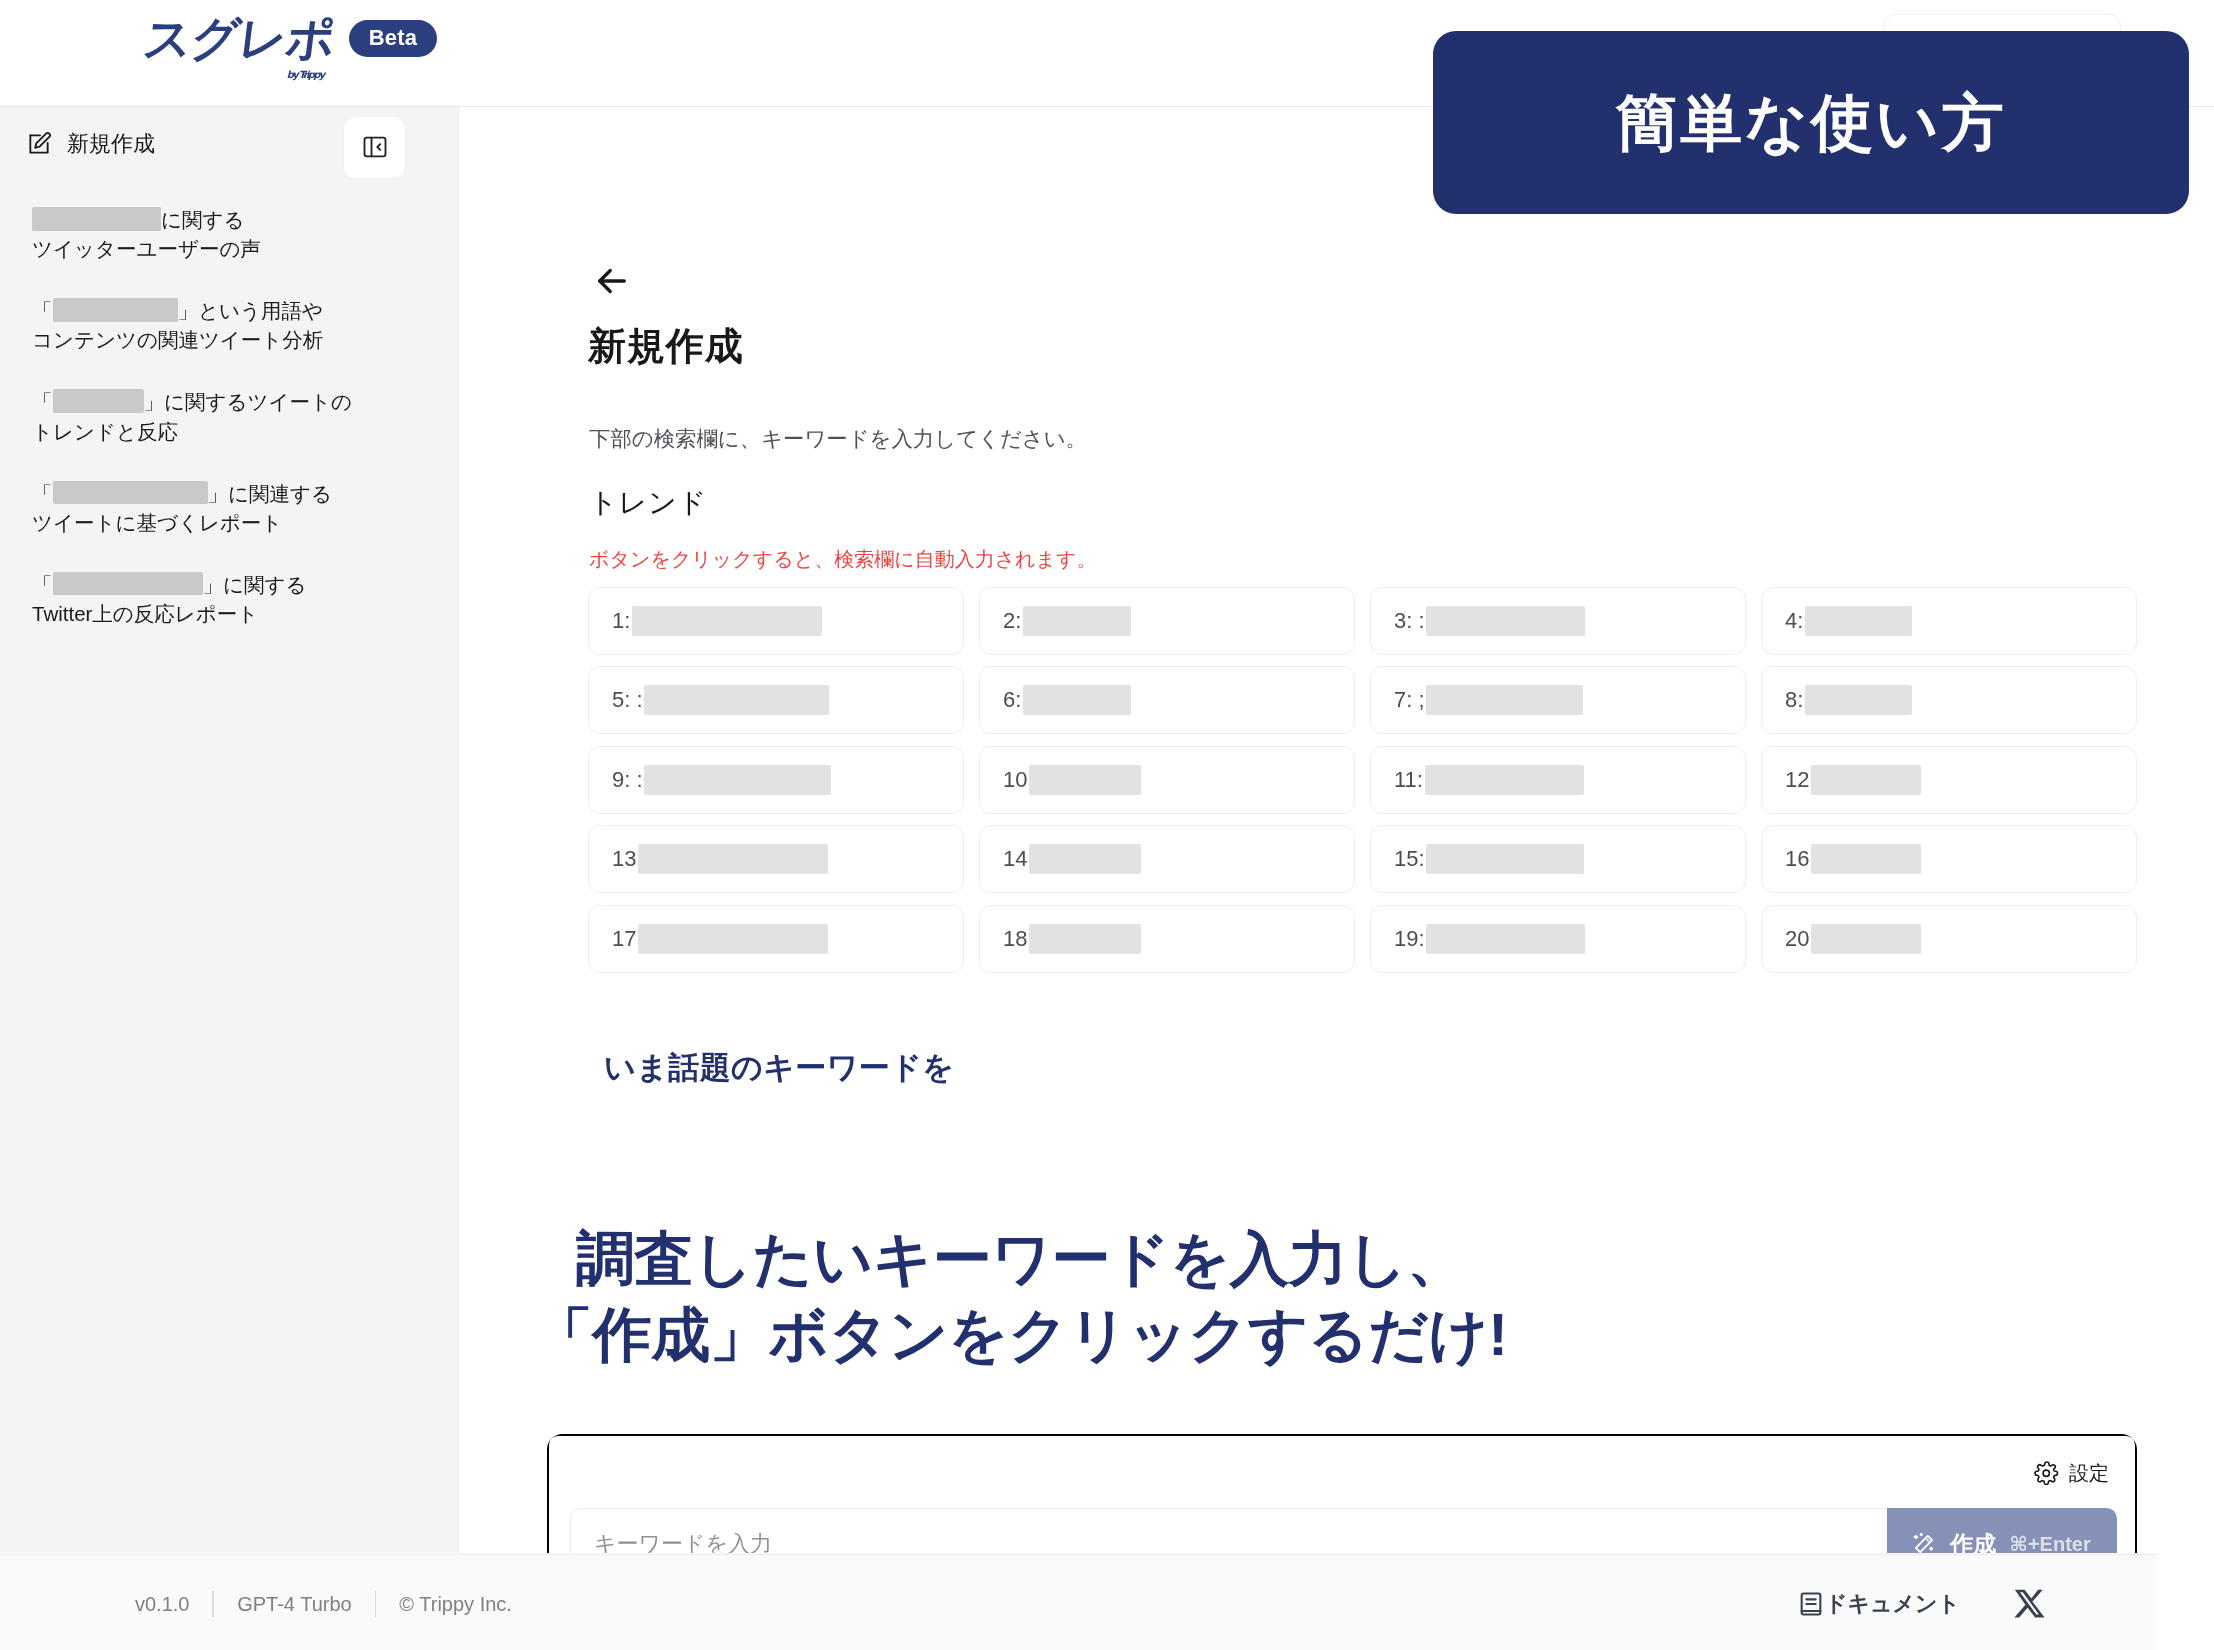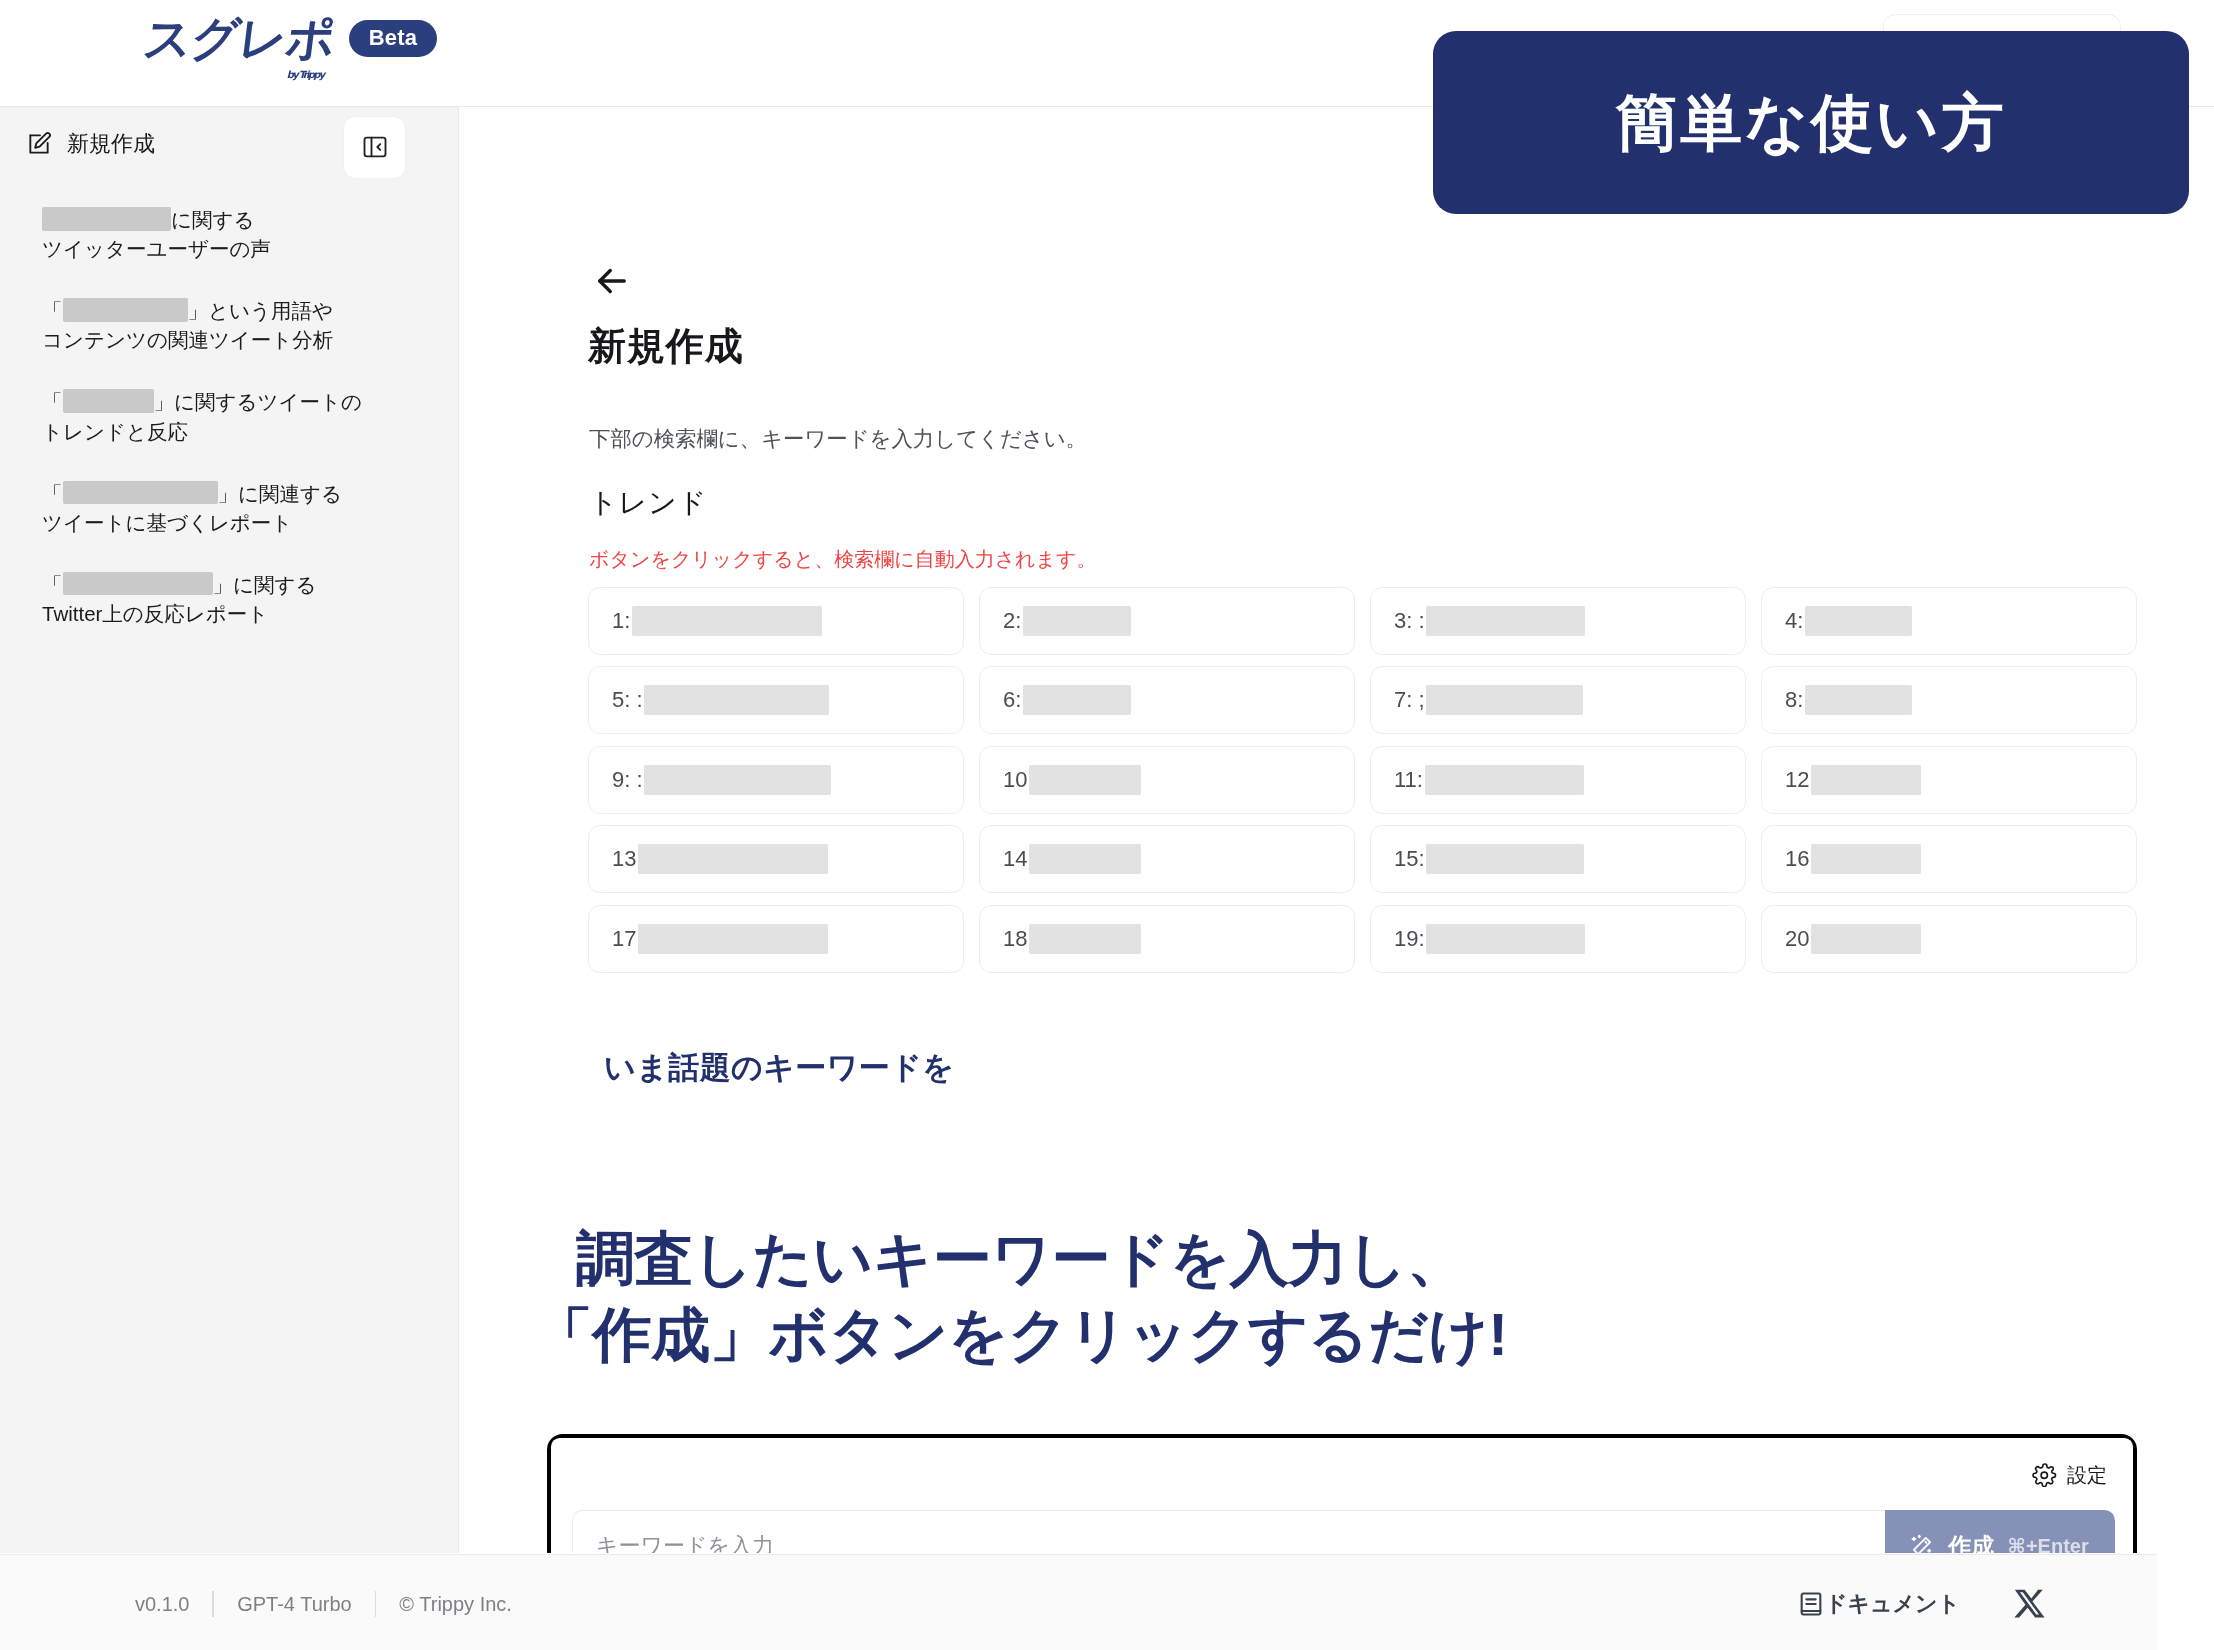--- a/index.html
+++ b/index.html
@@ -114,21 +114,21 @@
     width: 63px; height: 63px;
     background: #ffffff;
     border: 1.3px solid #f0f0f0;
     border-radius: 12.2px;
     display: flex; align-items: center; justify-content: center;
     cursor: pointer;
   }
   .sidebar-list {
     position: absolute; left: 0; top: 98px;
     width: 407px;
-    padding: 0 42px;
+    padding: 0 32px;
   }
   .history-item {
     margin-bottom: 33px;
     font-size: 20.5px;
     line-height: 1.42;
     color: #1b1b1b;
     cursor: pointer;
     display: block;
     word-break: break-all;
   }
@@ -219,21 +219,21 @@
     line-height: 1.28;
     letter-spacing: -0.4px;
     text-align: center;
   }
 
   
   .composer-outline {
     position: absolute;
     left: 87px; top: 1327px;
     width: 1590px; height: 175px;
-    border: 4px solid #000000;
+    border: 2px solid #000000;
     border-radius: 15.7px;
     background: #ffffff;
   }
   .composer-inner {
     position: absolute; inset: 0;
     background: #ffffff;
     border-radius: 8.7px;
   }
   .settings-btn {
     position: absolute; right: 26px; top: 23.6px;

